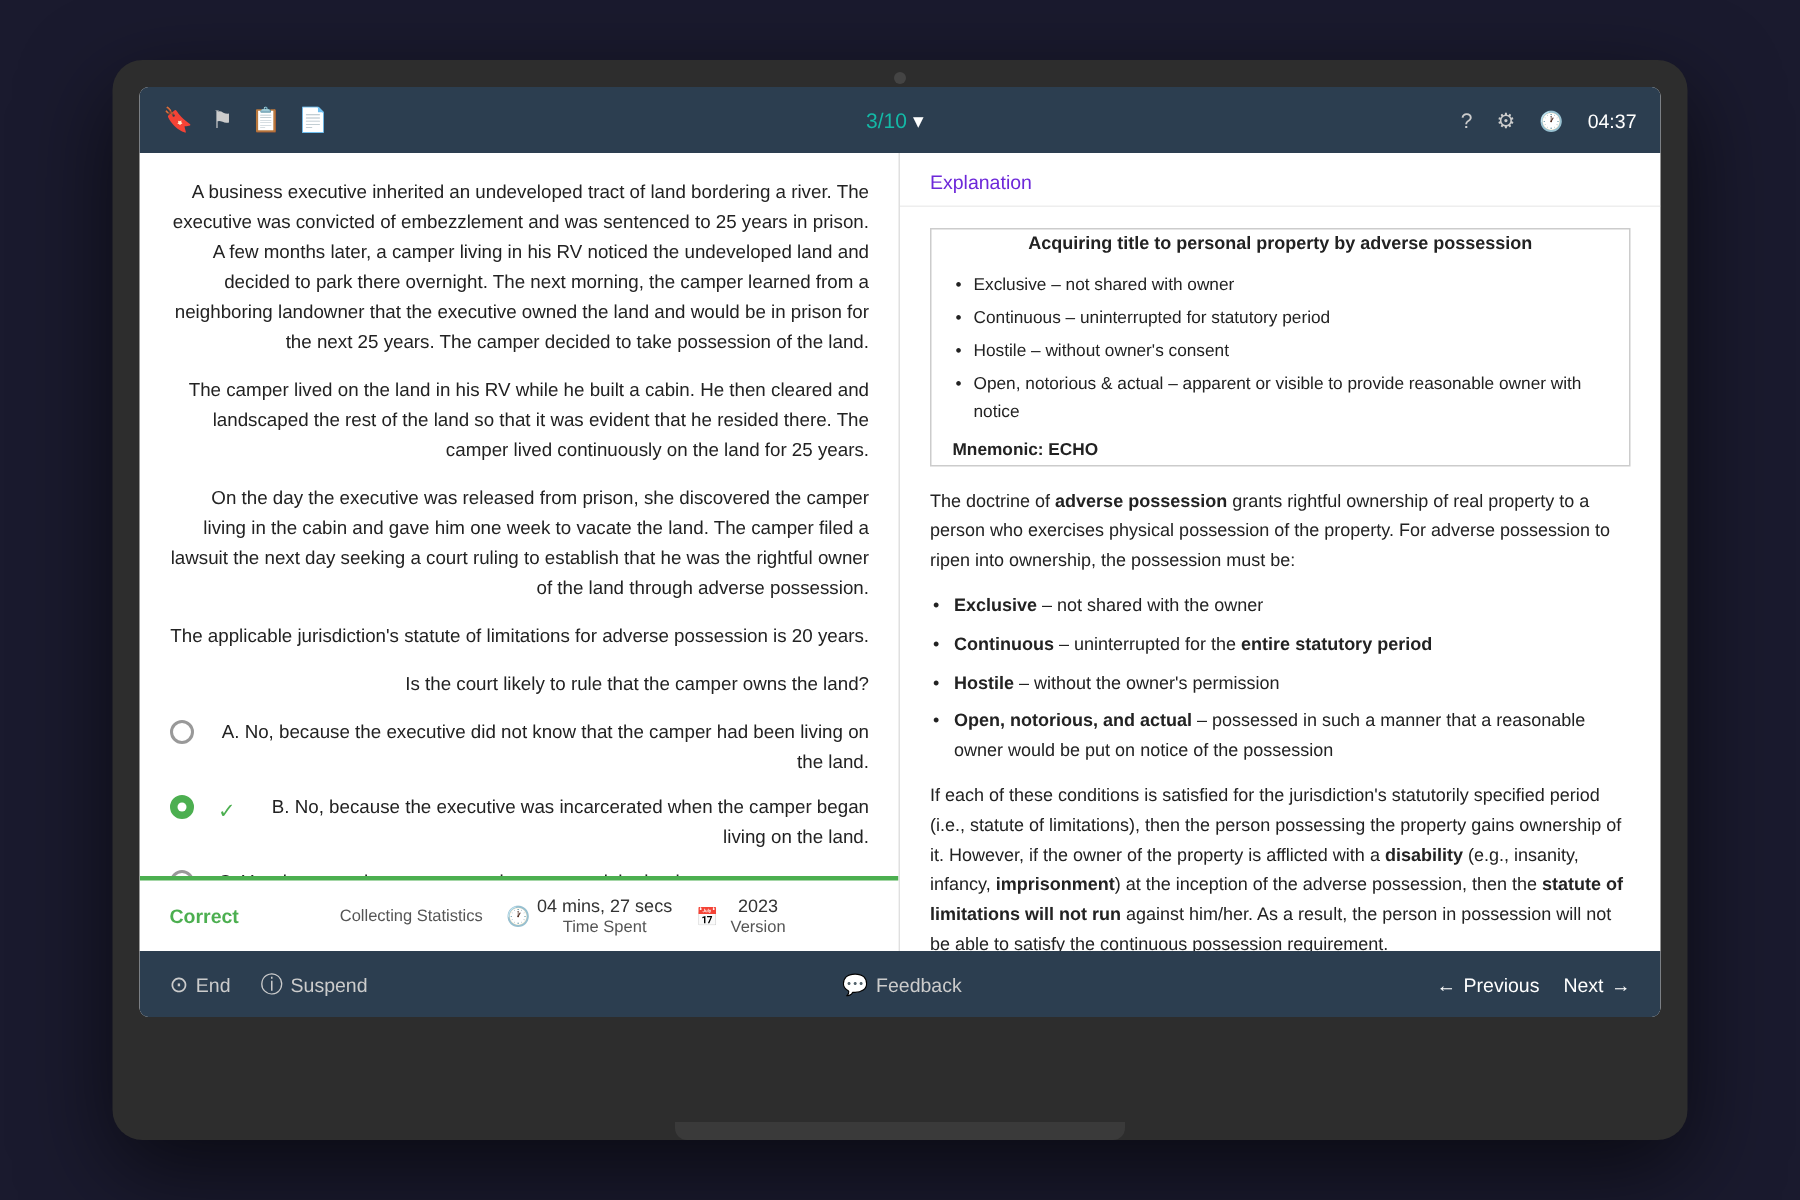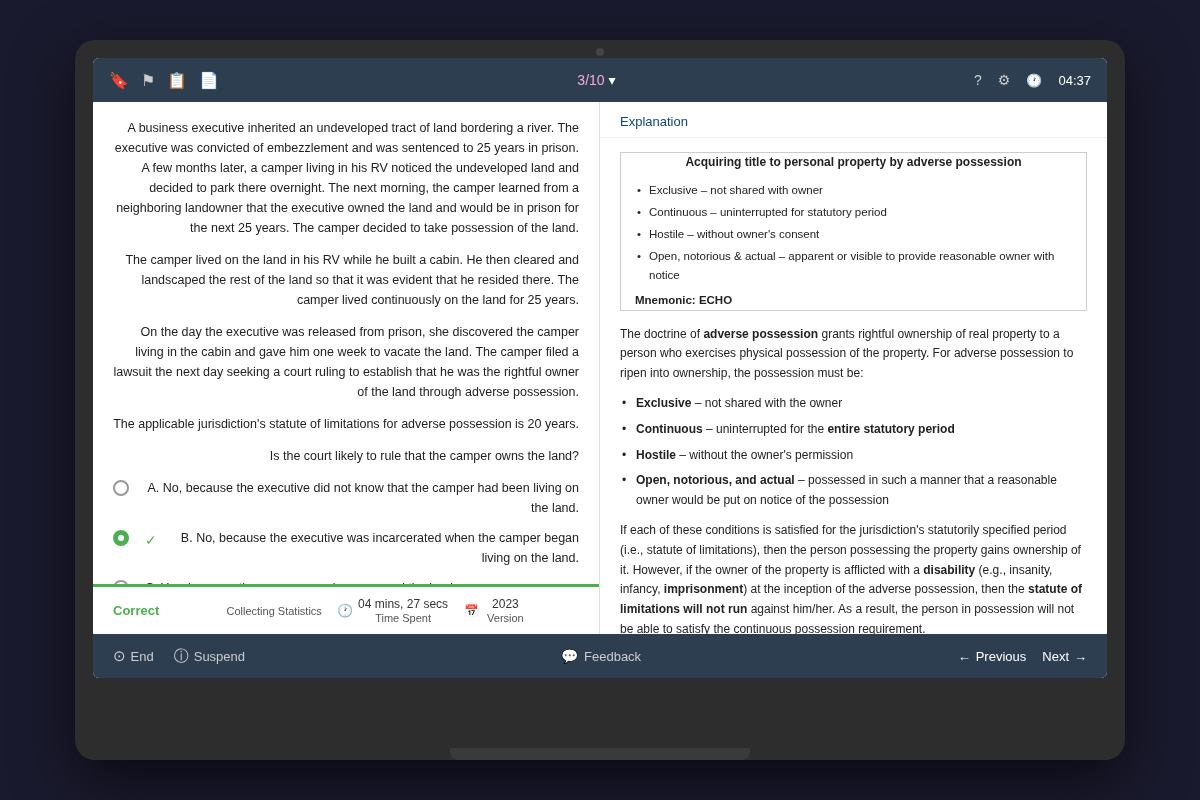--- a/index.html
+++ b/index.html
@@ -201,21 +201,21 @@
     
     .explanation-panel {
       width: 50%;
       display: flex;
       flex-direction: column;
       overflow: hidden;
     }
     .explanation-header {
       padding: 12px 20px 8px;
       font-size: 13px;
-      color: #0c4a6e;
+      color: #6d28d9;
       border-bottom: 1px solid #eee;
       flex-shrink: 0;
     }
     .explanation-body {
       flex: 1;
       overflow-y: auto;
       padding: 14px 20px;
       font-size: 12px;
       line-height: 1.65;
       color: #222;
@@ -329,21 +329,21 @@
   <div class="laptop-screen">
 
     <div class="toolbar">
       <div class="toolbar-left">
         <span class="toolbar-icon">🔖</span>
         <span class="toolbar-icon">⚑</span>
         <span class="toolbar-icon">📋</span>
         <span class="toolbar-icon">📄</span>
       </div>
       <div class="toolbar-center">
-        <span style="color:#f9a8d4;cursor:pointer;">3/10</span>
+        <span style="color:#14b8a6;cursor:pointer;">3/10</span>
         <span style="color:#fff;cursor:pointer;">▾</span>
       </div>
       <div class="toolbar-right">
         <span style="cursor:pointer;">?</span>
         <span style="cursor:pointer;">⚙</span>
         <span style="font-size:13px;">🕐</span>
         <span class="time">04:37</span>
       </div>
     </div>
 

